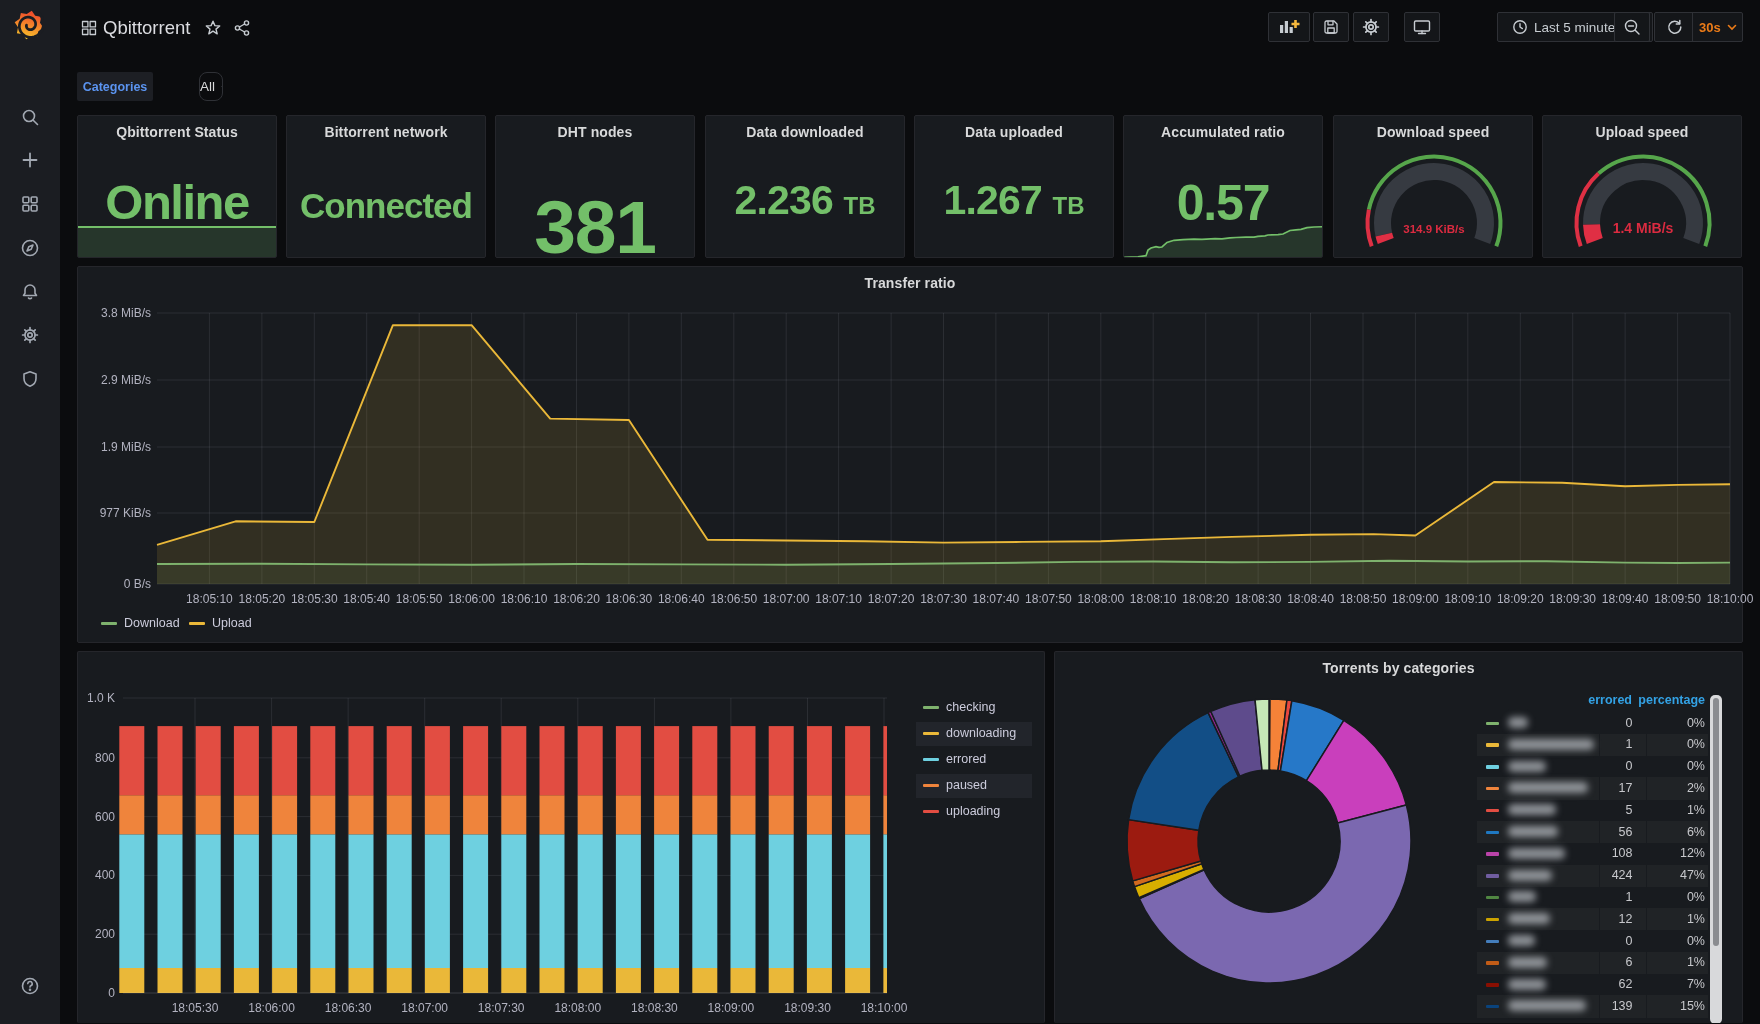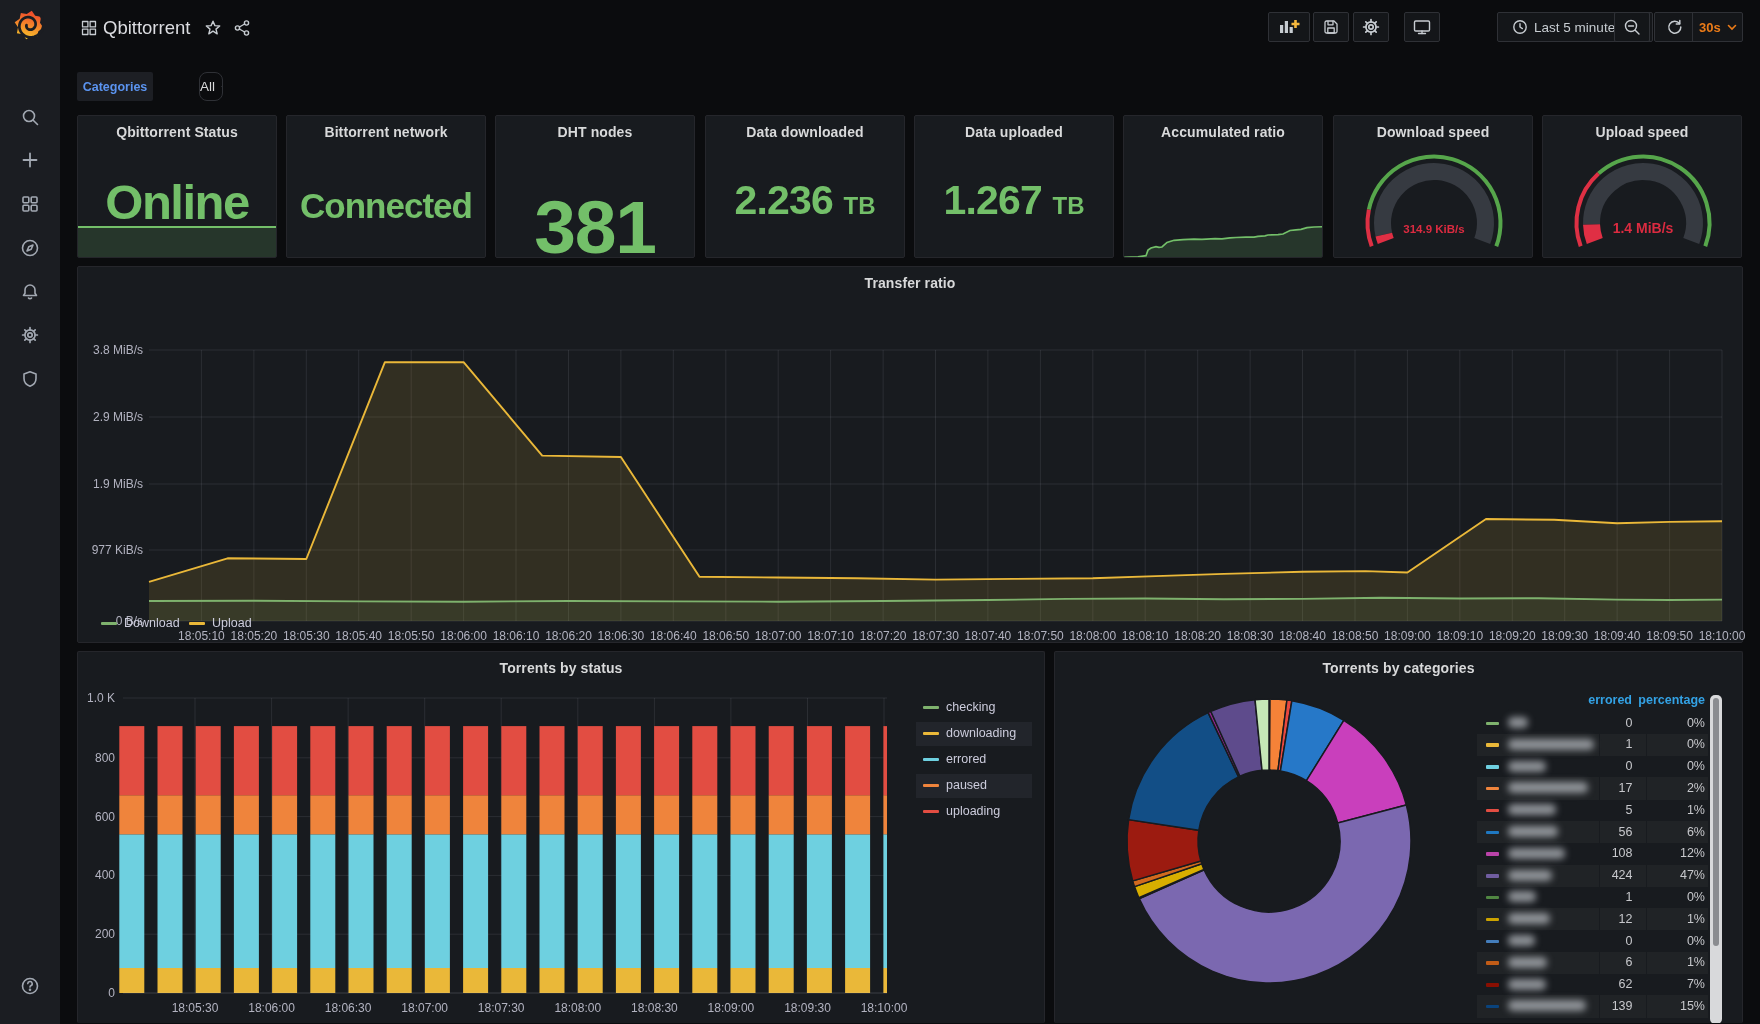--- a/index.html
+++ b/index.html
@@ -174,20 +174,21 @@
 <div class="panel" style="left:705px;top:115px;width:200px;height:143px;">
   <div class="ptitle" style="top:8px;">Data downloaded</div>
   <div class="statv" style="top:63.5px;font-size:41px;letter-spacing:-0.8px;">2.236 <span style="font-size:24px;letter-spacing:0;">TB</span></div>
 </div>
 <div class="panel" style="left:914px;top:115px;width:200px;height:143px;">
   <div class="ptitle" style="top:8px;">Data uploaded</div>
   <div class="statv" style="top:63.5px;font-size:41px;letter-spacing:-0.8px;">1.267 <span style="font-size:24px;letter-spacing:0;">TB</span></div>
 </div>
 <div class="panel" style="left:1123px;top:115px;width:200px;height:143px;overflow:hidden;">
   <div class="ptitle" style="top:8px;">Accumulated ratio</div>
+  <div class="statv" style="top:61.5px;font-size:50px;">0.57</div>
   <div class="abs" style="left:0;top:103px;"><svg width="200" height="40" viewBox="0 0 200 40">
 <path d="M 0 40 L 0 38.4 L 14 37.8 L 22 36.7 L 24 31.1 L 27 29.0 L 32 27.6 L 35 28.3 L 38 28.0 L 43 23.4 L 50 21.3 L 59 20.6 L 70 20.2 L 78 20.4 L 91 19.6 L 98 19.9 L 106 18.8 L 112 18.5 L 122 18.2 L 130 18.1 L 134 17.4 L 141 16.8 L 144 16.0 L 154 15.7 L 159 15.0 L 166 11.5 L 172 10.8 L 177 10.4 L 183 8.7 L 190 8.0 L 200 7.7 L 200 40 Z" fill="rgba(115,191,105,0.17)"></path>
 <polyline points="0,38.4 14,37.8 22,36.7 24,31.1 27,29.0 32,27.6 35,28.3 38,28.0 43,23.4 50,21.3 59,20.6 70,20.2 78,20.4 91,19.6 98,19.9 106,18.8 112,18.5 122,18.2 130,18.1 134,17.4 141,16.8 144,16.0 154,15.7 159,15.0 166,11.5 172,10.8 177,10.4 183,8.7 190,8.0 200,7.7" fill="none" stroke="#73BF69" stroke-width="1.7"></polyline>
 </svg></div>
 </div>
 <div class="panel" style="left:1333px;top:115px;width:200px;height:143px;">
   <div class="ptitle" style="top:8px;">Download speed</div>
   <div class="abs" style="left:0;top:0;"><svg width="200" height="143" viewBox="0 0 200 143">
         <path d="M 34.85 93.69 A 66.5 66.5 0 1 1 162.29 130.29" fill="none" stroke="#56A64B" stroke-width="4"></path>
         <path d="M 37.71 130.29 A 66.5 66.5 0 0 1 34.85 93.69" fill="none" stroke="#DE3044" stroke-width="4"></path>
@@ -202,21 +203,21 @@
         <path d="M 55.51 57.57 A 66.5 66.5 0 0 1 162.29 130.29" fill="none" stroke="#56A64B" stroke-width="4"></path>
         <path d="M 37.71 130.29 A 66.5 66.5 0 0 1 55.51 57.57" fill="none" stroke="#DE3044" stroke-width="4"></path>
         <path d="M 48.52 108.54 A 51.5 51.5 0 1 1 148.24 125.04" fill="none" stroke="#363A41" stroke-width="17"></path>
         <path d="M 51.76 125.04 A 51.5 51.5 0 0 1 48.52 108.54" fill="none" stroke="#E02F44" stroke-width="17"></path>
         <text x="100" y="116.5" text-anchor="middle" style="font:700 14px 'Liberation Sans',sans-serif;fill:#DB2B40;">1.4 MiB/s</text>
       </svg></div>
 </div>
 
 <div class="panel" style="left:77px;top:266px;width:1666px;height:377px;">
   <div class="ptitle" style="top:8px;">Transfer ratio</div>
-  <div class="abs" style="left:8px;top:0;margin-top:37px;"><svg width="1666" height="377" viewBox="0 0 1666 377">
+  <div class="abs" style="left:16px;top:0;"><svg width="1666" height="377" viewBox="0 0 1666 377">
 <line x1="63" y1="46" x2="1636" y2="46" class="gl"></line>
         <line x1="63" y1="113" x2="1636" y2="113" class="gl"></line>
         <line x1="63" y1="180" x2="1636" y2="180" class="gl"></line>
         <line x1="63" y1="246" x2="1636" y2="246" class="gl"></line>
         <line x1="63" y1="317" x2="1636" y2="317" class="gl"></line>
         <line x1="115.4" y1="46" x2="115.4" y2="317" class="gl"></line>
         <line x1="167.9" y1="46" x2="167.9" y2="317" class="gl"></line>
         <line x1="220.3" y1="46" x2="220.3" y2="317" class="gl"></line>
         <line x1="272.7" y1="46" x2="272.7" y2="317" class="gl"></line>
         <line x1="325.2" y1="46" x2="325.2" y2="317" class="gl"></line>
@@ -283,21 +284,20 @@
         <text x="1478.7" y="336" class="ax" text-anchor="middle">18:09:30</text>
         <text x="1531.1" y="336" class="ax" text-anchor="middle">18:09:40</text>
         <text x="1583.6" y="336" class="ax" text-anchor="middle">18:09:50</text>
         <text x="1636.0" y="336" class="ax" text-anchor="middle">18:10:00</text>
 </svg></div>
   <div class="lgd" style="left:23px;top:349px;"><span class="dash" style="background:#7EB26D;"></span>Download</div>
   <div class="lgd" style="left:111px;top:349px;"><span class="dash" style="background:#EAB839;"></span>Upload</div>
 </div>
 
 <div class="panel" style="left:77px;top:651px;width:968px;height:372px;border-bottom:none;">
-  <div class="ptitle" style="top:8px;">Torrents by status</div>
   <div class="abs" style="left:0;top:0;"><svg width="968" height="373" viewBox="0 0 968 373">
 <line x1="45" y1="46" x2="809" y2="46" class="gl"></line>
         <line x1="45" y1="105.8" x2="809" y2="105.8" class="gl"></line>
         <line x1="45" y1="164.6" x2="809" y2="164.6" class="gl"></line>
         <line x1="45" y1="223.4" x2="809" y2="223.4" class="gl"></line>
         <line x1="45" y1="282.2" x2="809" y2="282.2" class="gl"></line>
         <line x1="117.0" y1="46" x2="117.0" y2="341" class="gl"></line>
         <line x1="193.6" y1="46" x2="193.6" y2="341" class="gl"></line>
         <line x1="270.1" y1="46" x2="270.1" y2="341" class="gl"></line>
         <line x1="346.7" y1="46" x2="346.7" y2="341" class="gl"></line>

